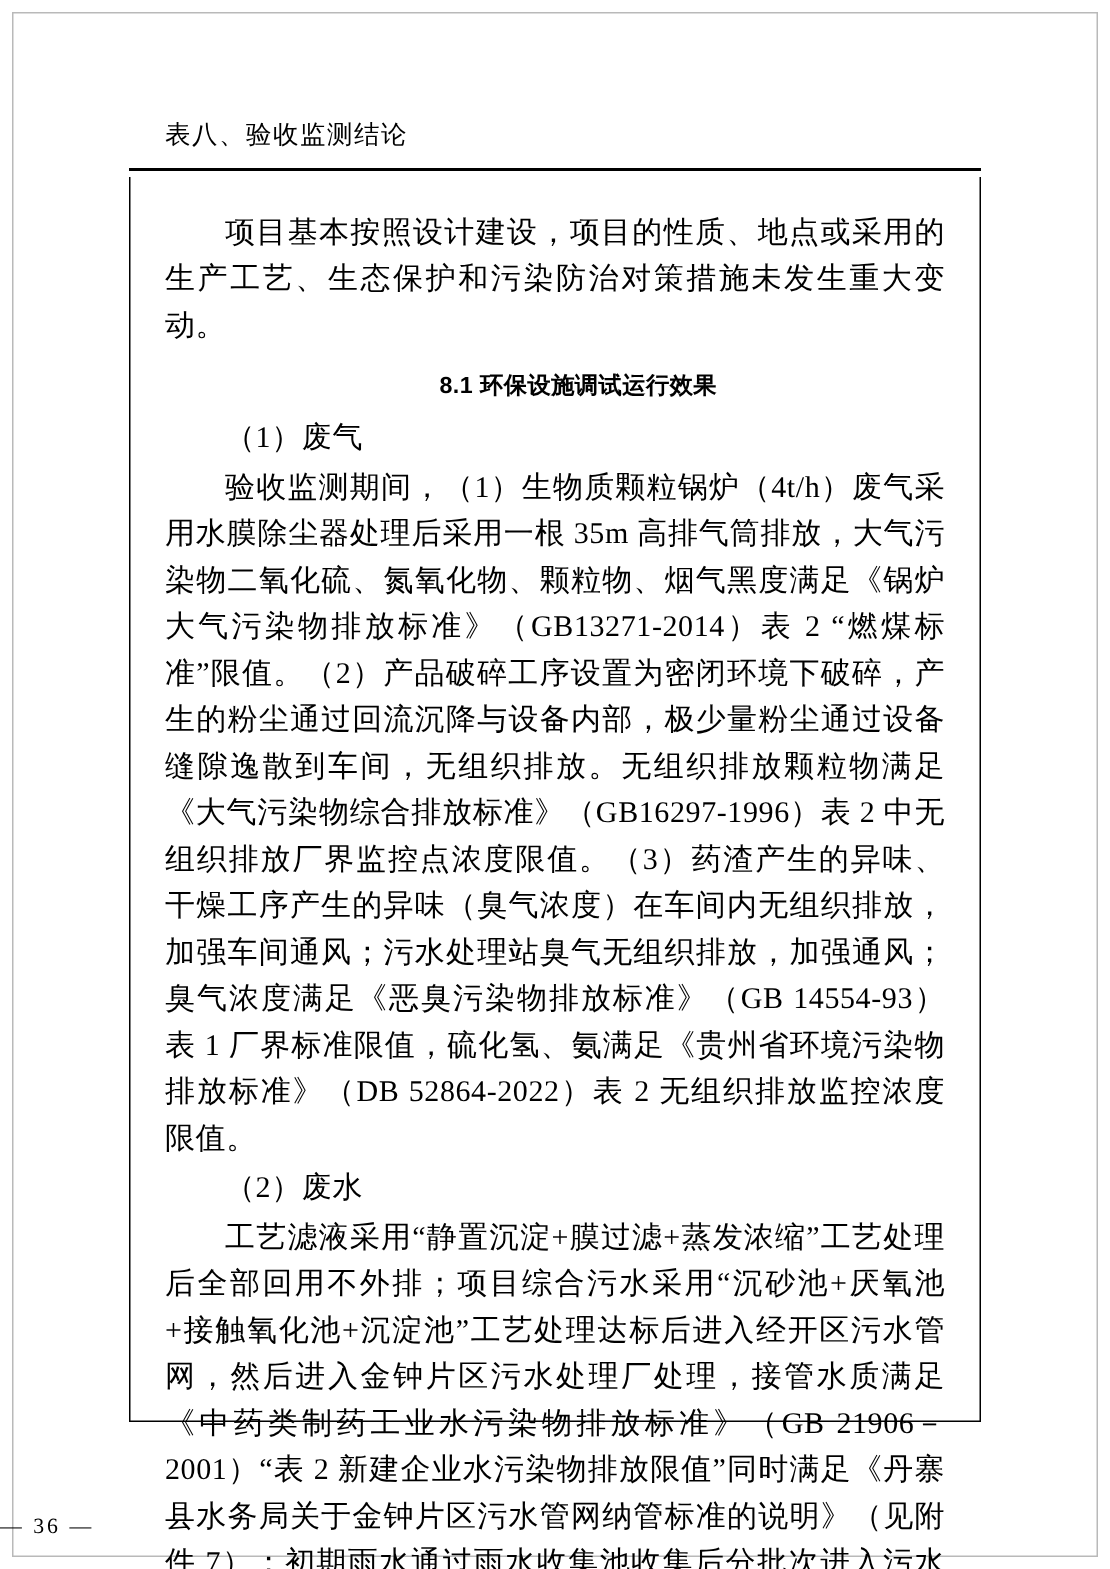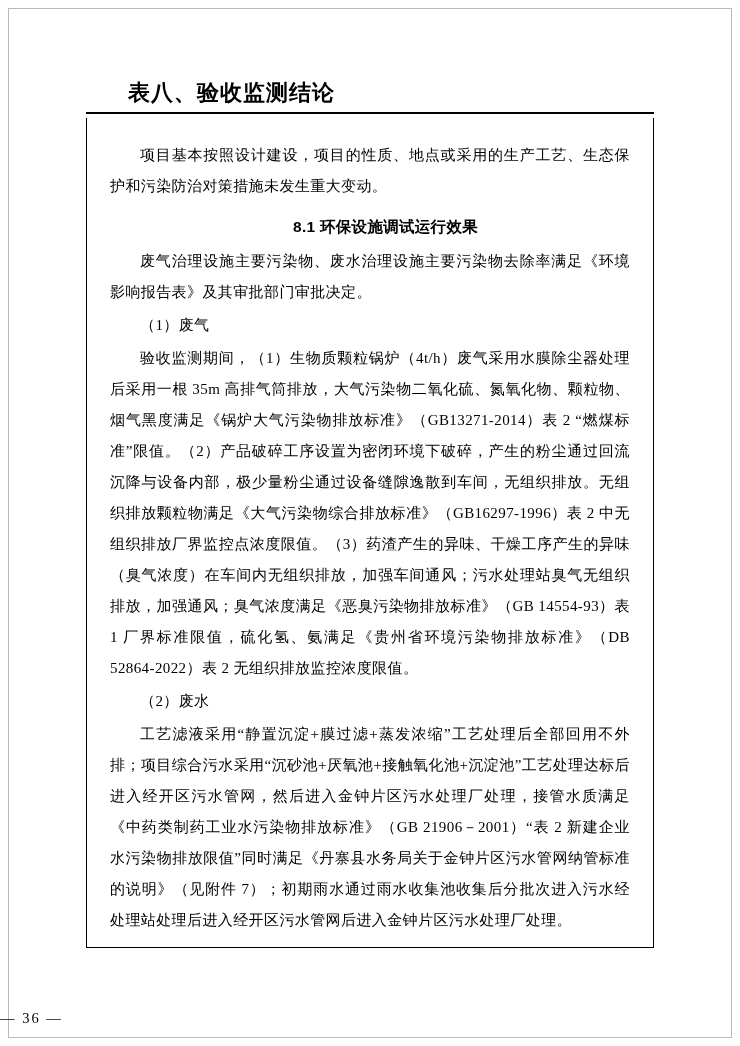--- a/index.html
+++ b/index.html
@@ -23,24 +23,24 @@
     position: absolute;
     left: 8px;
     top: 8px;
     right: 8px;
     bottom: 8px;
     border: 1px solid #b9b9b9;
     pointer-events: none;
   }
   .doc-title {
     position: absolute;
-    left: 128px;
+    left: 110px;
     top: 78px;
-    font-size: 22px;
-    font-weight: bold;
+    font-size: 17px;
+    font-weight: normal;
     letter-spacing: 1px;
     font-family: "Liberation Sans", "DejaVu Sans", sans-serif;
   }
   .title-rule {
     position: absolute;
     left: 86px;
     top: 112px;
     width: 568px;
     height: 0;
     border-top: 2px solid #000;
@@ -56,21 +56,21 @@
     box-sizing: border-box;
   }
   .content-inner {
     position: absolute;
     left: 110px;
     top: 140px;
     width: 520px;
   }
   p.para {
     margin: 0 0 2px 0;
-    font-size: 15px;
+    font-size: 20px;
     line-height: 31px;
     text-align: justify;
     text-justify: inter-ideograph;
     text-indent: 2em;
     letter-spacing: 0.4px;
   }
   p.heading {
     margin: 9px 0 4px 0;
     font-size: 15.5px;
     line-height: 31px;
@@ -96,21 +96,20 @@
 <div class="page">
   <div class="page-border"></div>
 
   <div class="doc-title">表八、验收监测结论</div>
   <div class="title-rule"></div>
   <div class="content-box"></div>
 
   <div class="content-inner">
     <p class="para">项目基本按照设计建设，项目的性质、地点或采用的生产工艺、生态保护和污染防治对策措施未发生重大变动。</p>
     <p class="heading">8.1 环保设施调试运行效果</p>
-    <p class="para">废气治理设施主要污染物、废水治理设施主要污染物去除率满足《环境影响报告表》及其审批部门审批决定。</p>
     <p class="para">（1）废气</p>
     <p class="para">验收监测期间，（1）生物质颗粒锅炉（4t/h）废气采用水膜除尘器处理后采用一根 35m 高排气筒排放，大气污染物二氧化硫、氮氧化物、颗粒物、烟气黑度满足《锅炉大气污染物排放标准》（GB13271-2014）表 2 “燃煤标准”限值。（2）产品破碎工序设置为密闭环境下破碎，产生的粉尘通过回流沉降与设备内部，极少量粉尘通过设备缝隙逸散到车间，无组织排放。无组织排放颗粒物满足《大气污染物综合排放标准》（GB16297-1996）表 2 中无组织排放厂界监控点浓度限值。（3）药渣产生的异味、干燥工序产生的异味（臭气浓度）在车间内无组织排放，加强车间通风；污水处理站臭气无组织排放，加强通风；臭气浓度满足《恶臭污染物排放标准》（GB 14554-93）表 1 厂界标准限值，硫化氢、氨满足《贵州省环境污染物排放标准》（DB 52864-2022）表 2 无组织排放监控浓度限值。</p>
     <p class="para">（2）废水</p>
     <p class="para">工艺滤液采用“静置沉淀+膜过滤+蒸发浓缩”工艺处理后全部回用不外排；项目综合污水采用“沉砂池+厌氧池+接触氧化池+沉淀池”工艺处理达标后进入经开区污水管网，然后进入金钟片区污水处理厂处理，接管水质满足《中药类制药工业水污染物排放标准》（GB 21906－2001）“表 2 新建企业水污染物排放限值”同时满足《丹寨县水务局关于金钟片区污水管网纳管标准的说明》（见附件 7）；初期雨水通过雨水收集池收集后分批次进入污水经处理站处理后进入经开区污水管网后进入金钟片区污水处理厂处理。</p>
   </div>
 
   <div class="page-number">— 36 —</div>
 </div>
 
 </body></html>

